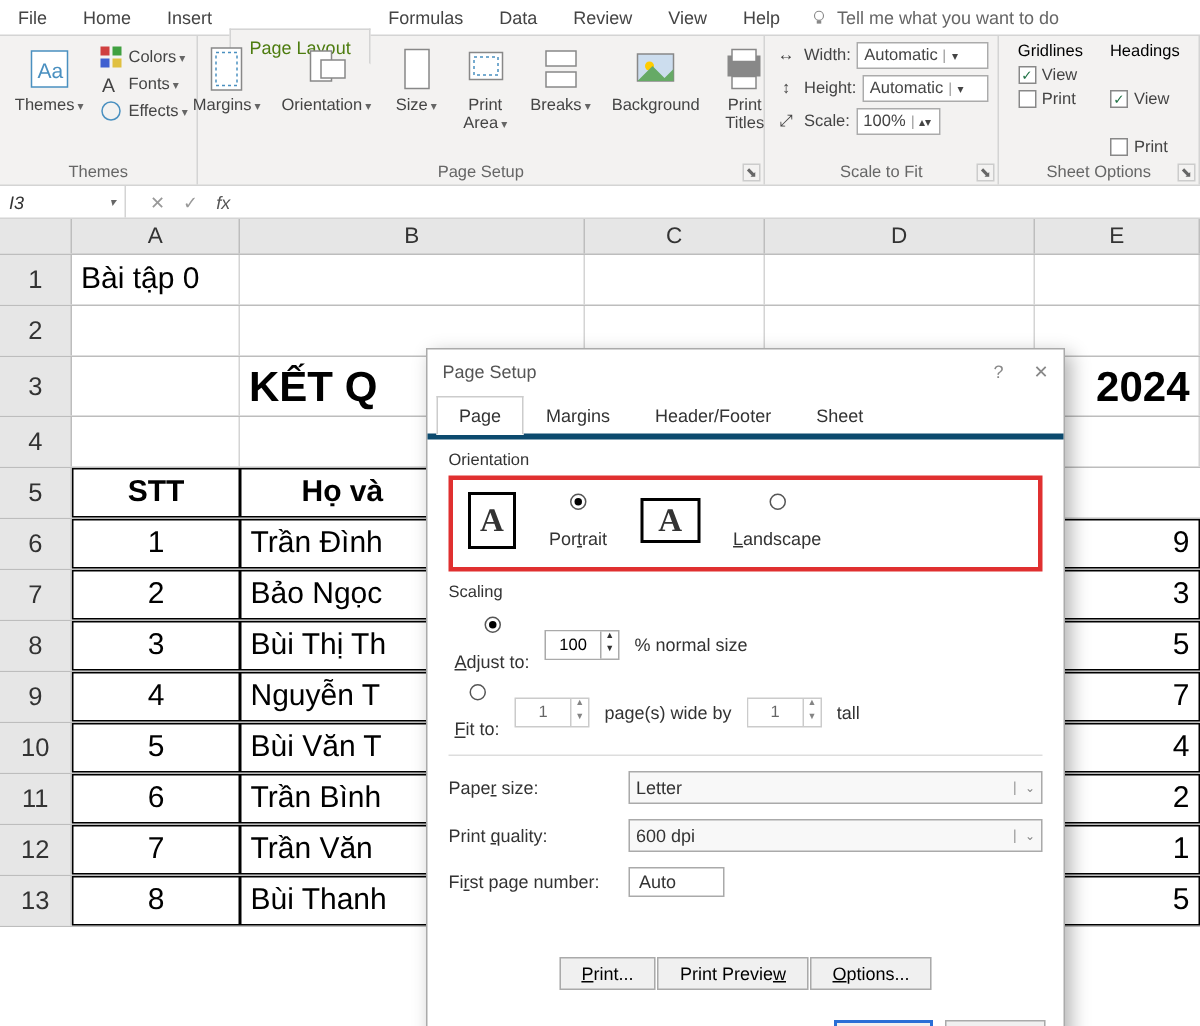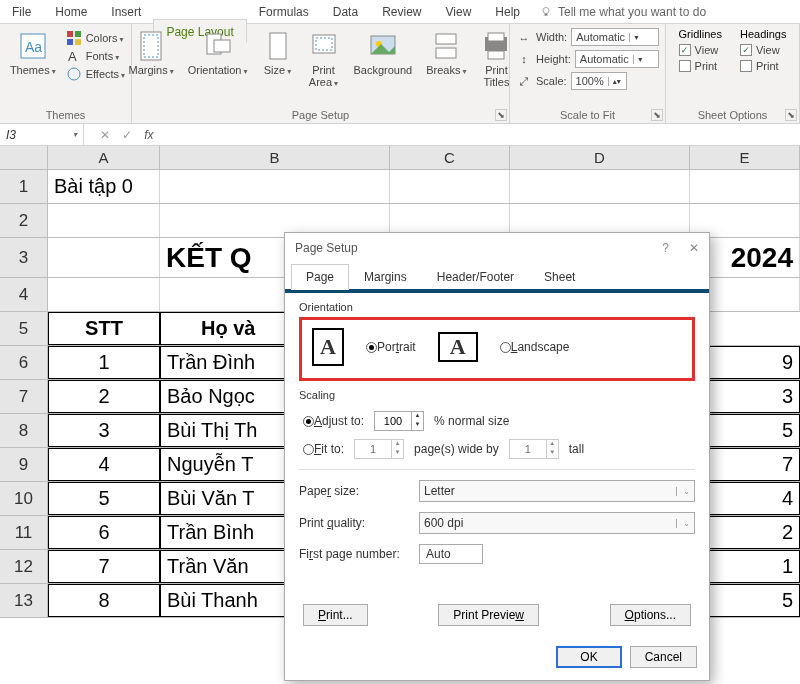--- a/index.html
+++ b/index.html
@@ -60,34 +60,34 @@
 .dlg-tabs { display: flex; border-bottom: 4px solid #0c4a6e; padding: 0 6px; }
 .dlg-tab { padding: 5px 14px; border: 1px solid transparent; cursor: pointer; position: relative; top: 1px; }
 .dlg-tab.active { border-color: #ccc; border-bottom-color: #fff; background: #fff; }
 .dlg-body { padding: 8px 14px 12px; }
 .fieldset-label { font-size: 11px; color: #333; margin-bottom: 4px; }
 .orient-box { border: 3px solid #e03030; padding: 8px 10px 12px; display: flex; align-items: center; gap: 22px; }
 .orient-icon { width: 32px; height: 38px; border: 2px solid #000; display: flex; align-items: center; justify-content: center; font-family: "Times New Roman", serif; font-weight: 700; font-size: 22px; background: #fff; }
 .orient-icon.ls { width: 40px; height: 30px; }
 .radio { width: 11px; height: 11px; border: 1px solid #555; border-radius: 50%; display: inline-flex; align-items: center; justify-content: center; }
 .radio.on::after { content: ""; width: 5px; height: 5px; background: #000; border-radius: 50%; }
-.orient-opt { display: flex; align-items: center; gap: 0; }
+.orient-opt { display: flex; align-items: center; gap: 12px; flex-direction: column; }
 .scaling { margin-top: 8px; }
 .scaling-rows { padding: 6px 4px 10px; display: flex; flex-direction: column; gap: 8px; border-bottom: 1px solid #ddd; }
 .srow { display: flex; align-items: center; gap: 10px; }
 .spin { display: inline-flex; border: 1px solid #aaa; height: 20px; }
 .spin input { border: 0; width: 36px; text-align: center; font-size: 11px; }
 .spin .ar { width: 12px; display: flex; flex-direction: column; border-left: 1px solid #aaa; }
 .spin .ar div { flex: 1; font-size: 6px; text-align: center; line-height: 1; }
 .formrow { display: flex; align-items: center; gap: 10px; margin-top: 10px; }
 .formrow label { width: 110px; }
 .sel { flex: 1; display: flex; border: 1px solid #aaa; height: 22px; align-items: center; justify-content: space-between; padding: 0 4px; background: #f8f8f8; }
 .sel .arr { border-left: 1px solid #aaa; padding-left: 6px; font-size: 8px; color: #888; }
 .txtbox { border: 1px solid #aaa; height: 20px; width: 64px; padding: 0 6px; display: flex; align-items: center; }
-.dlg-btns { display: flex; justify-content: space-between; gap: 16px; margin-top: 40px; padding: 0 4px; }
+.dlg-btns { display: flex; justify-content: center; gap: 1px; margin-top: 40px; padding: 0 4px; }
 .btn { border: 1px solid #aaa; background: #f0f0f0; padding: 3px 14px; font-size: 12px; cursor: pointer; }
 .dlg-footer { display: flex; justify-content: flex-end; gap: 8px; padding: 8px 12px 12px; }
 .btn.primary { border: 2px solid #2a6fd6; padding: 2px 22px; }
 u.acc { text-decoration: underline; }
 </style>
 </head>
 <body>
 
 <div class="tabs">
   <div class="tab">File</div>
@@ -190,35 +190,35 @@
               <rect x="5" y="5" width="22" height="18" fill="#fff" stroke="#888"></rect>
               <rect x="8" y="8" width="16" height="12" fill="none" stroke="#4a90c0" stroke-dasharray="2"></rect>
             </svg>
           </span>
           <span class="lbl dd-arr" style="white-space:pre">Print
 Area</span>
         </div>
       <div class="big-btn">
           <span class="icon-sq">
             <svg viewBox="0 0 32 32">
+              <rect x="6" y="4" width="20" height="10" fill="#fff" stroke="#888"></rect>
+              <rect x="6" y="18" width="20" height="10" fill="#fff" stroke="#888"></rect>
+            </svg>
+          </span>
+          <span class="lbl dd-arr">Breaks</span>
+        </div>
+      <div class="big-btn">
+          <span class="icon-sq">
+            <svg viewBox="0 0 32 32">
               <rect x="4" y="6" width="24" height="18" fill="#cde" stroke="#888"></rect>
               <circle cx="12" cy="14" r="3" fill="#fc0"></circle>
               <path d="M4 24 L14 14 L22 22 L28 16 L28 24 Z" fill="#6a6"></path>
             </svg>
           </span>
           <span class="lbl">Background</span>
-        </div>
-      <div class="big-btn">
-          <span class="icon-sq">
-            <svg viewBox="0 0 32 32">
-              <rect x="6" y="4" width="20" height="10" fill="#fff" stroke="#888"></rect>
-              <rect x="6" y="18" width="20" height="10" fill="#fff" stroke="#888"></rect>
-            </svg>
-          </span>
-          <span class="lbl dd-arr">Breaks</span>
         </div>
       <div class="big-btn">
           <span class="icon-sq">
             <svg viewBox="0 0 32 32">
               <rect x="5" y="7" width="22" height="14" fill="#888"></rect>
               <rect x="8" y="3" width="16" height="8" fill="#fff" stroke="#888"></rect>
               <rect x="8" y="21" width="16" height="8" fill="#fff" stroke="#888"></rect>
             </svg>
           </span>
           <span class="lbl" style="white-space:pre">Print
@@ -266,21 +266,21 @@
         <div>Gridlines</div>
         <label class="mini">
             <span class="chk on"></span>
             <span>View</span>
           </label>
         <label class="mini">
             <span class="chk"></span>
             <span>Print</span>
           </label>
       </div>
-      <div class="vstack" style="gap:4px">
+      <div class="vstack" style="gap:20px">
         <div>Headings</div>
         <label class="mini">
             <span class="chk on"></span>
             <span>View</span>
           </label>
         <label class="mini">
             <span class="chk"></span>
             <span>Print</span>
           </label>
       </div>

